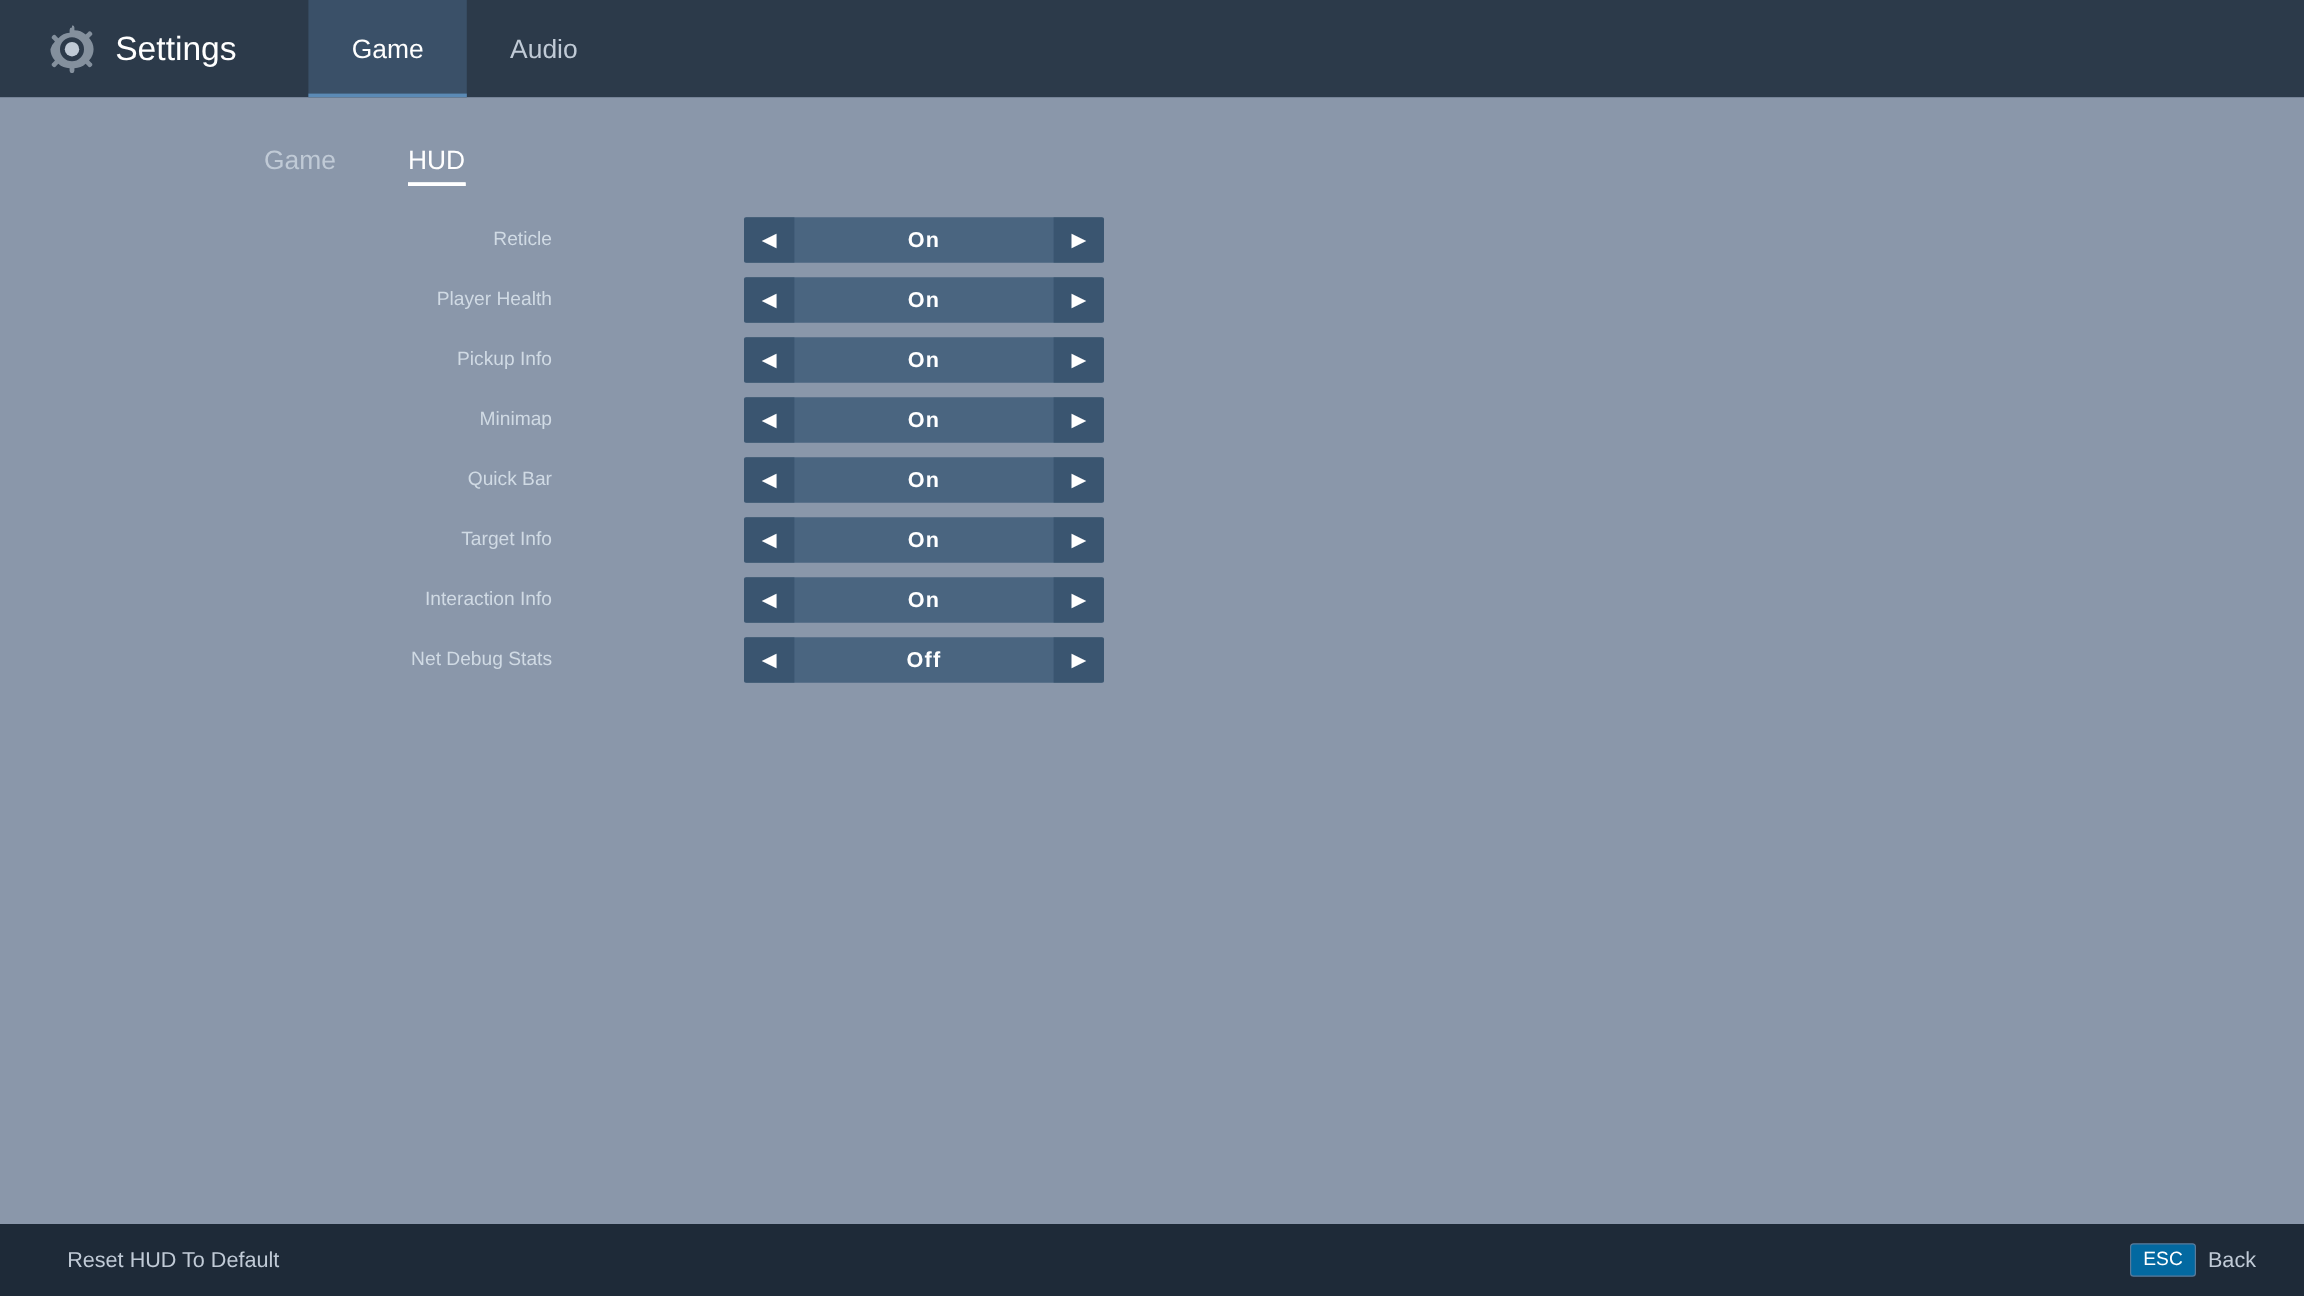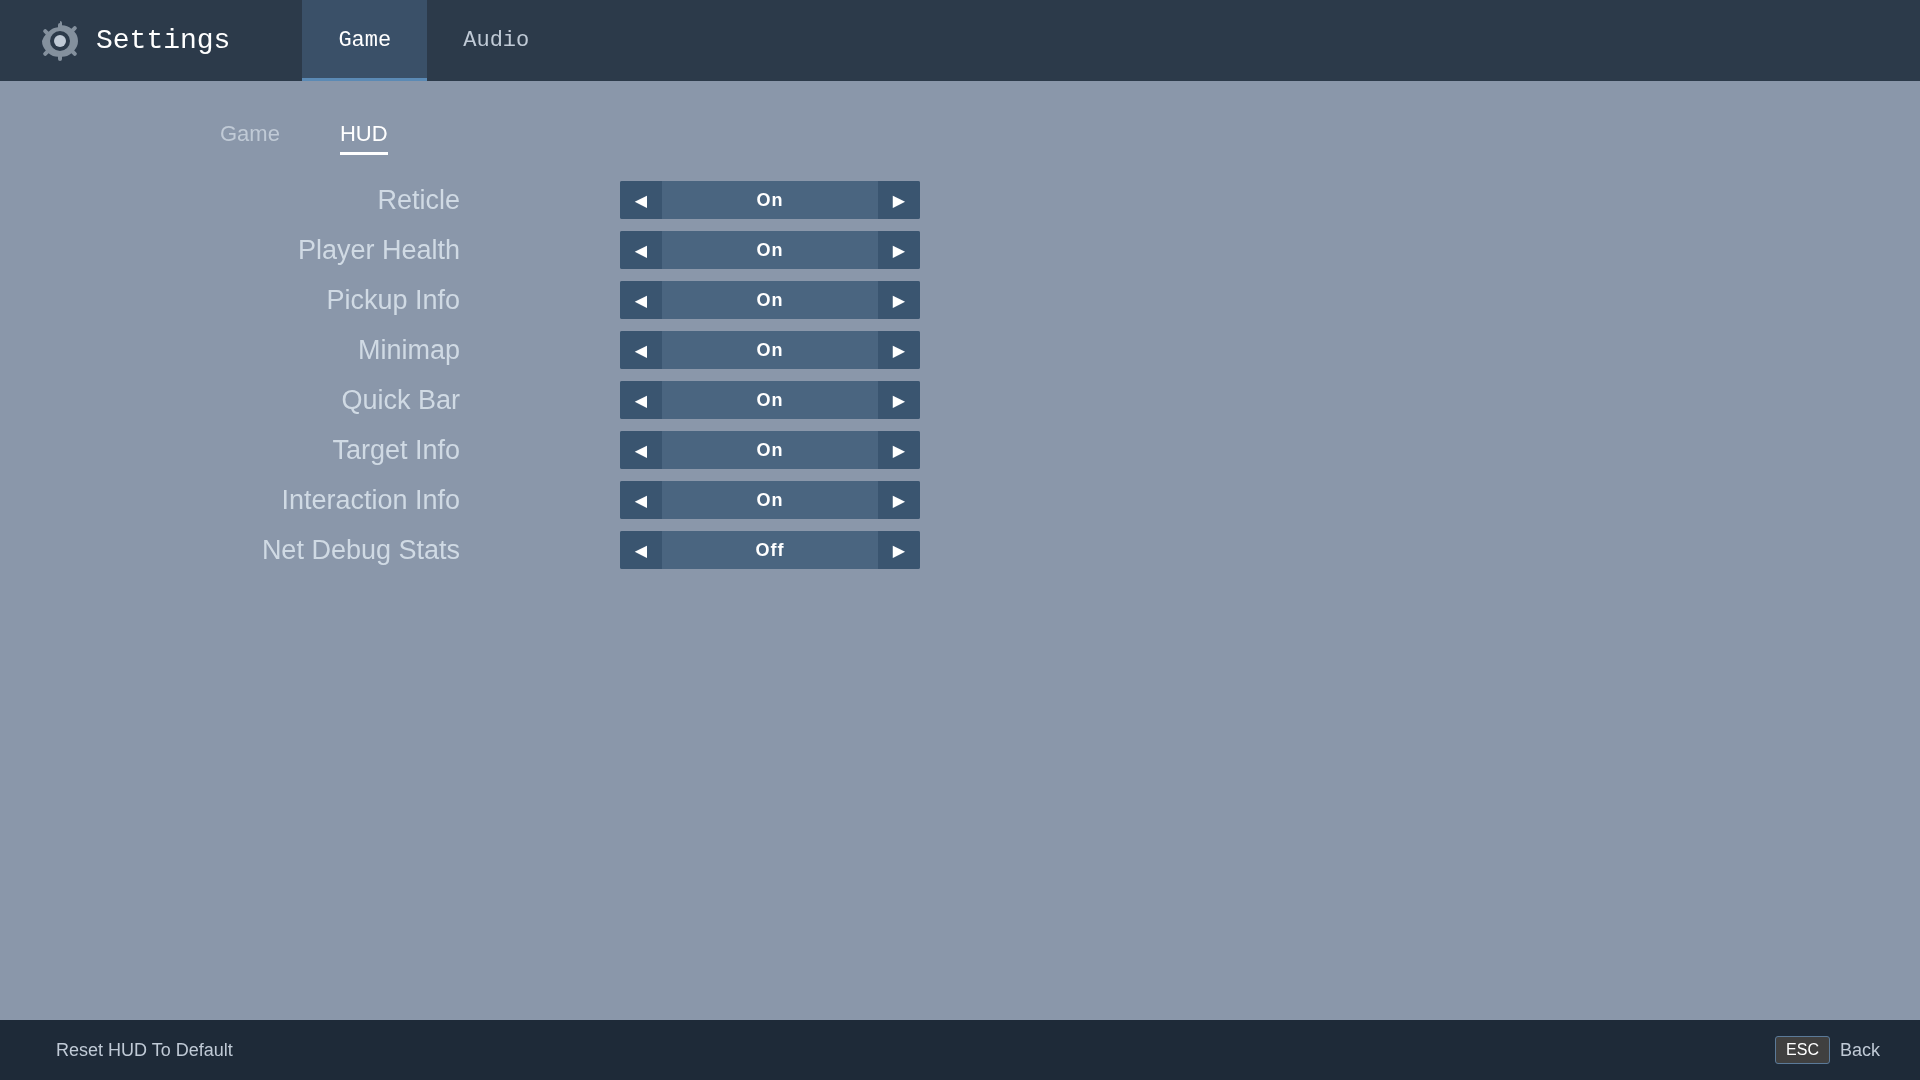--- a/index.html
+++ b/index.html
@@ -14,22 +14,21 @@
     }
 
     
     #header {
       width: 100%;
       height: 81px;
       background: #2c3a4a;
       display: flex;
       align-items: center;
       padding: 0 40px;
-      gap: 12px;
-      font-family: Liberation Mono, monospace;
+      gap: 0;
     }
 
     #app-title-area {
       display: flex;
       align-items: center;
       gap: 16px;
       margin-right: 60px;
     }
 
     #settings-icon {
@@ -124,21 +123,21 @@
 
     .setting-row {
       display: flex;
       align-items: center;
       justify-content: space-between;
       padding: 6px 0;
     }
 
     .setting-label {
       color: #d0dae4;
-      font-size: 27px;
+      font-size: 16px;
       text-align: right;
       width: 260px;
       padding-right: 20px;
     }
 
     .setting-control {
       display: flex;
       align-items: center;
       width: 300px;
       height: 38px;
@@ -197,21 +196,21 @@
 
     #esc-back {
       display: flex;
       align-items: center;
       gap: 10px;
       color: #c0cad6;
       font-size: 18px;
     }
 
     #esc-key {
-      background: #404040;
+      background: #0369a1;
       border: 1px solid #5b7a99;
       color: #ffffff;
       padding: 4px 10px;
       font-size: 16px;
       border-radius: 3px;
     }
 
     
     .sub-tab-underline {
       position: absolute;

